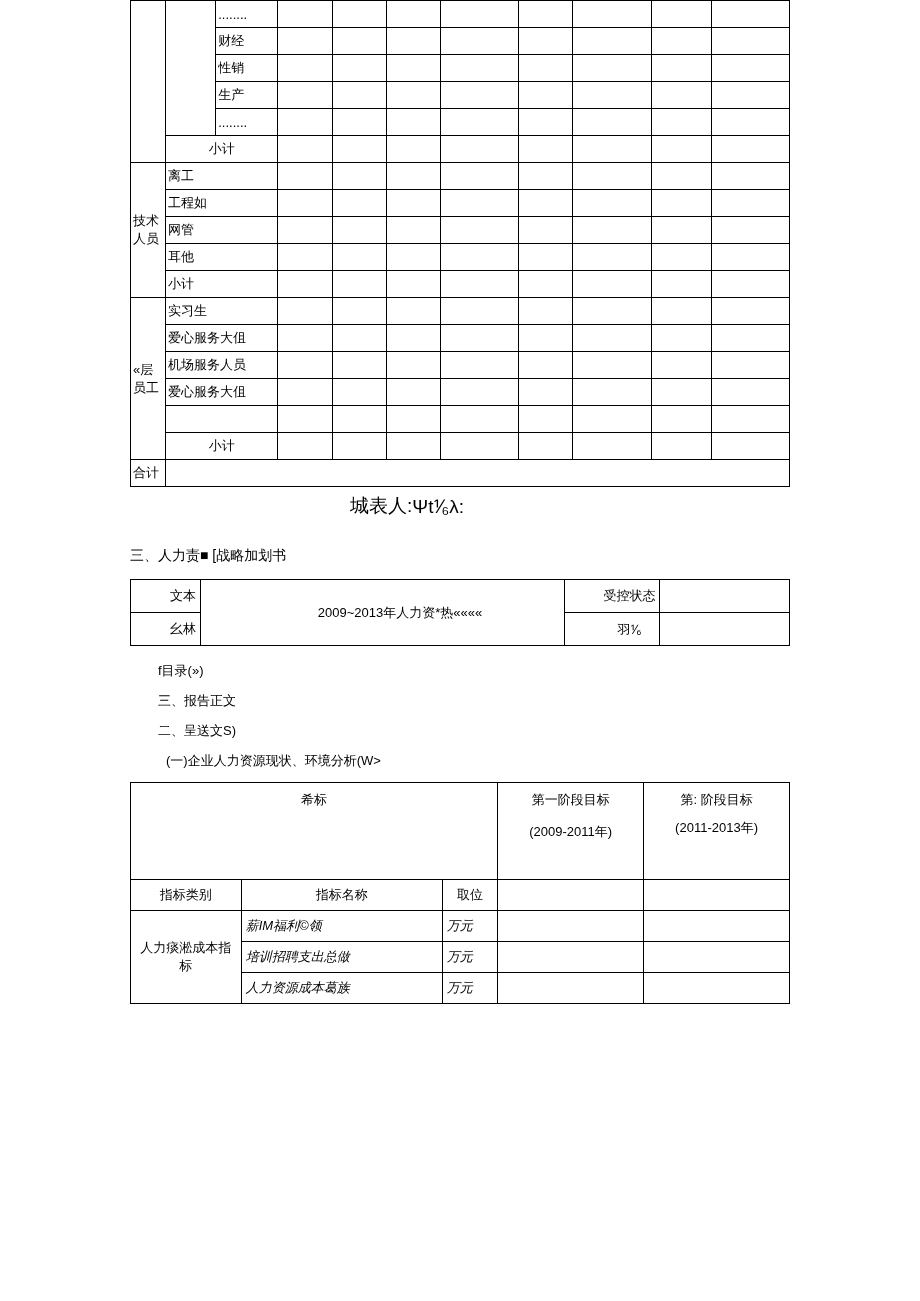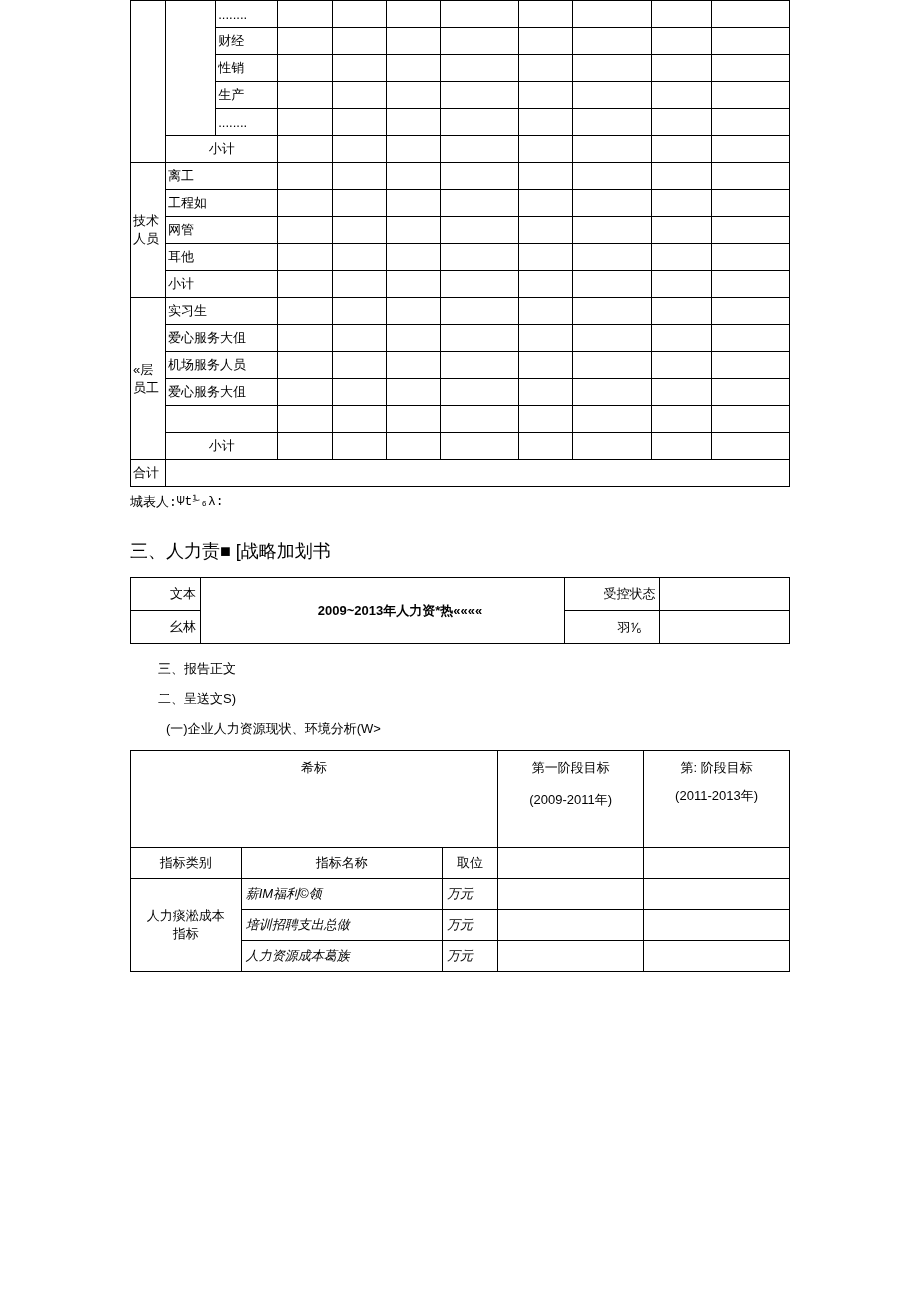--- a/index.html
+++ b/index.html
@@ -22,44 +22,43 @@
   td, th {
     border: 1px solid #000;
     padding: 3px 2px;
     font-size: 13px;
     vertical-align: middle;
     word-break: break-all;
   }
   .t1 td { height: 20px; }
   .sig-row {
     display: flex;
-    justify-content: flex-start;
+    justify-content: center;
     margin-top: 6px;
-    font-size: 13px;
-    font-family: Liberation Mono, monospace;
+    font-size: 19px;
   }
   .sig-right { margin-right: 106px; }
   .section-title {
     margin-top: 28px;
     margin-bottom: 14px;
-    font-size: 18px;
+    font-size: 14px;
   }
   .t2 td { text-align: center; height: 26px; padding-left: 37px; }
-  .t2 .title-cell { font-weight: bold; }
+  .t2 .title-cell { font-weight: normal; }
   .content-block {
     margin-left: 28px;
     margin-top: 16px;
     font-size: 13px;
   }
   .content-block p {
     margin: 12px 0;
   }
   .t3 td, .t3 th {
     text-align: center;
-    padding: 6px 12px;
+    padding: 6px 5px;
     margin-left: 16px;
   }
   .t3 .left { text-align: left; padding-left: 4px; font-style: italic; }
   .t3 .header-cell { vertical-align: top; padding-top: 8px; padding-bottom: 8px; }
 </style>
 </head>
 <body>
 
 <div class="page">
 
@@ -303,20 +302,21 @@
     </tr>
     <tr>
       <td>幺林</td>
       <td>羽⅟₆</td>
       <td></td>
     </tr>
   </tbody>
     </table>
 
   <div class="content-block">
+    <p>f目录(»)</p>
     <p>三、报告正文</p>
     <p>二、呈送文S)</p>
     <p style="margin-left:8px">(一)企业人力资源现状、环境分析(W&gt;</p>
   </div>
 
   <table class="t3">
     <colgroup>
       <col style="width:110px">
         <col style="width:200px">
         <col style="width:55px">

